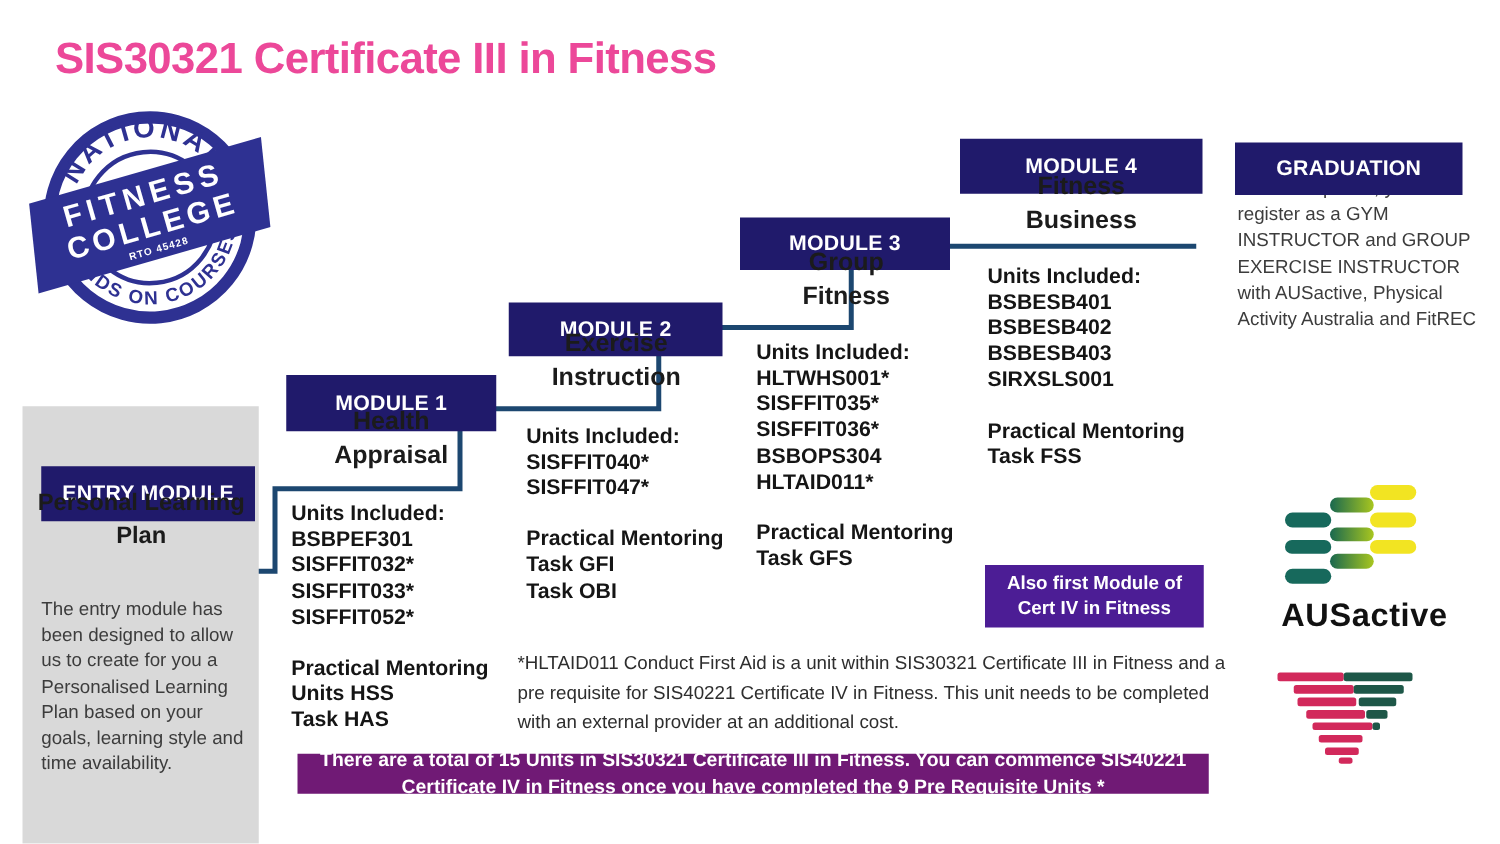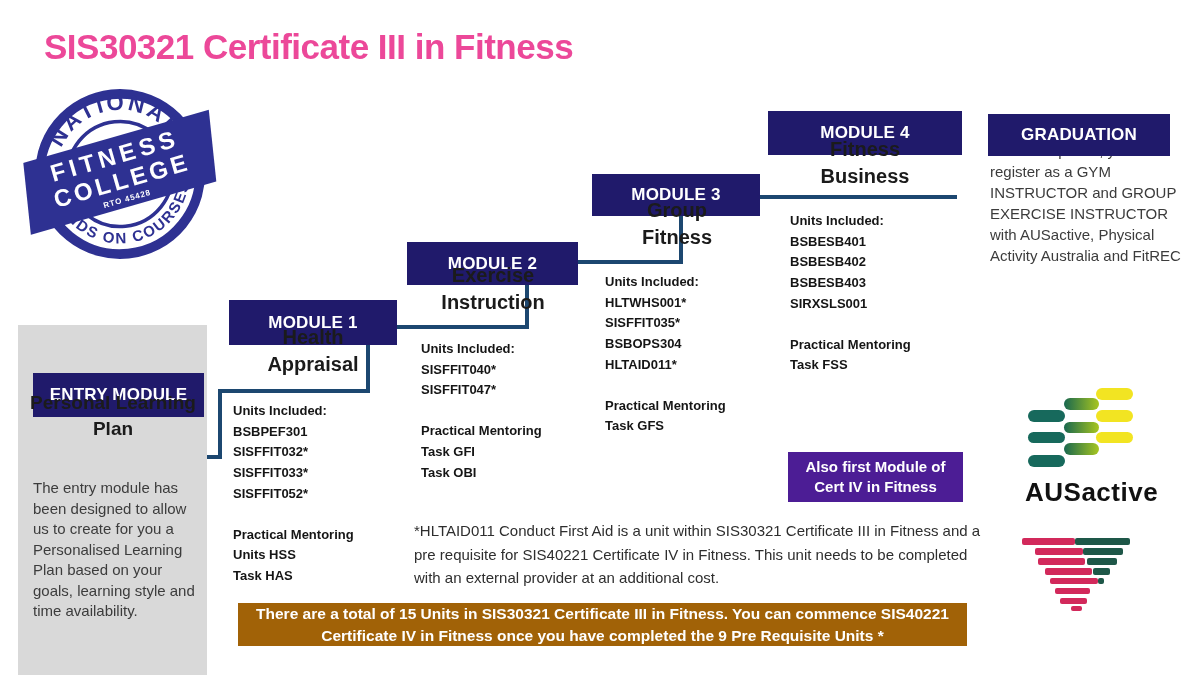--- a/index.html
+++ b/index.html
@@ -22,21 +22,21 @@
   .navy-box { background:#201a6b; color:#ffffff; font-weight:700; display:flex;
               align-items:center; justify-content:center; text-align:center;
               font-size:17px; letter-spacing:0.2px;margin-top:34px; }
   .entry-box      { left:33px;  top:339px; width:171px; height:44px; }
   .grad-box       { left:988px; top:80px;  width:182px; height:42px; }
 
   
   .mod-name { font-size:20px; font-weight:700; color:#1b1b1b; text-align:center; line-height:27px; }
 
   
-  .units { font-size:13px; font-weight:700; color:#151515; line-height:20.7px; }
+  .units { font-size:17px; font-weight:700; color:#151515; line-height:20.7px; }
   .units .gap { height:20px; }
 
   
   .para { font-size:15px; color:#3c3c3c; line-height:20.5px; }
 
   .entry-name { left:28px; top:390px; width:170px; font-size:19px; line-height:26px; }
   .entry-para { left:33px; top:478px; width:168px; }
   .grad-para  { left:990px; top:140px; width:194px; line-height:21px; }
 
   
@@ -62,21 +62,21 @@
   
   .callout { left:788px; top:452px; width:175px; height:50px; background:#4c1d95;
              color:#fff; font-weight:700; font-size:15px; line-height:20px;
              display:flex; align-items:center; justify-content:center; text-align:center;
              padding:0 8px; }
 
   
   .footnote { left:414px; top:519px; width:578px; font-size:15px; color:#2e2e2e; line-height:23.5px; }
 
   
-  .banner { left:238px; top:603px; width:729px; height:43px; background:#a16207;
+  .banner { left:238px; top:603px; width:729px; height:32px; background:#701a75;
             color:#fff; font-weight:700; font-size:15.5px; line-height:21.5px;
             display:flex; align-items:center; justify-content:center; text-align:center;
             padding:0 18px; }
 
   
   .stamp { left:25px; top:85px; width:190px; height:178px; transform:rotate(-6deg); }
 
   
   .aus-logo { left:1028px; top:385px; width:115px; height:85px; }
   .pill { position:absolute; height:11.5px; border-radius:6px; }
@@ -173,20 +173,21 @@
   </div>
 
   <div class="module m3">
     <div class="navy-box">MODULE 3</div>
     <div class="mod-name">Group Fitness</div>
     <div class="units">
       <div>Units Included:</div>
       <div>
           <div>HLTWHS001*</div>
           <div>SISFFIT035*</div>
+          <div>SISFFIT036*</div>
           <div>BSBOPS304</div>
           <div>HLTAID011*</div>
         </div>
       <div class="gap"></div>
       <div>Practical Mentoring</div>
       <div>
           <div>Task GFS</div>
         </div>
     </div>
   </div>

